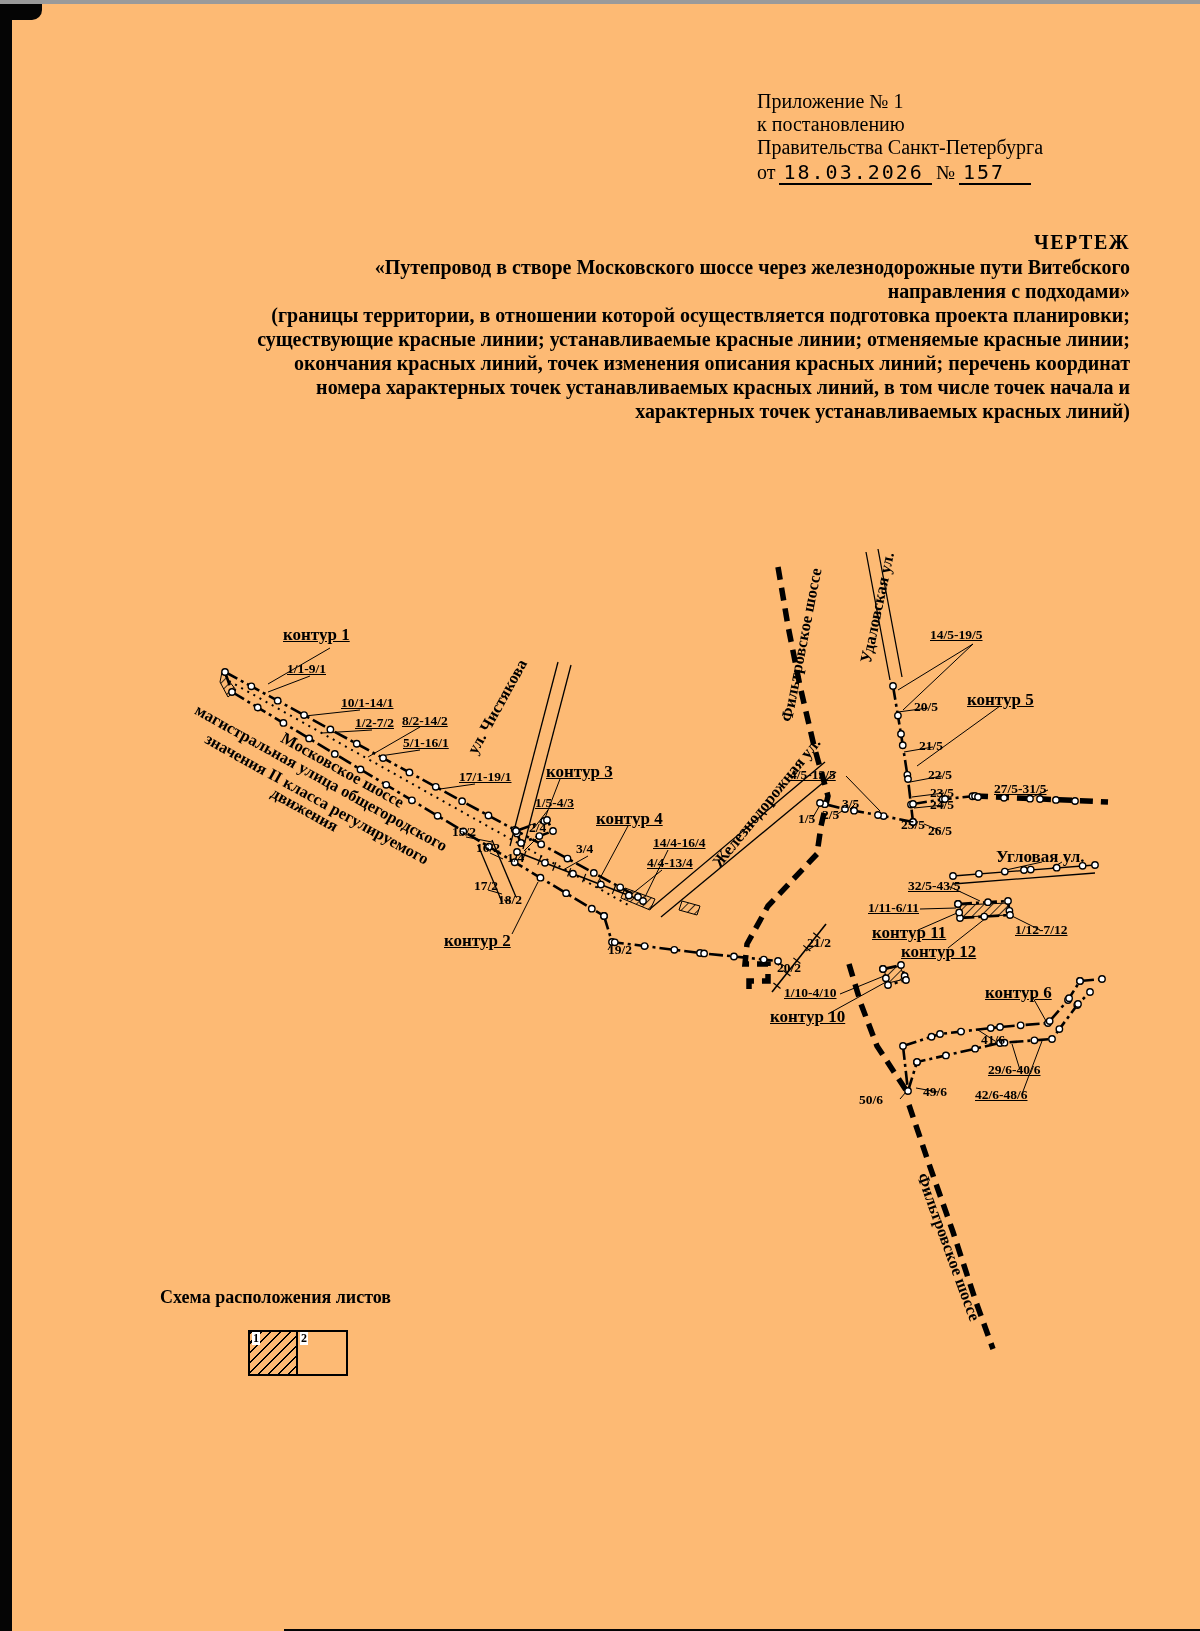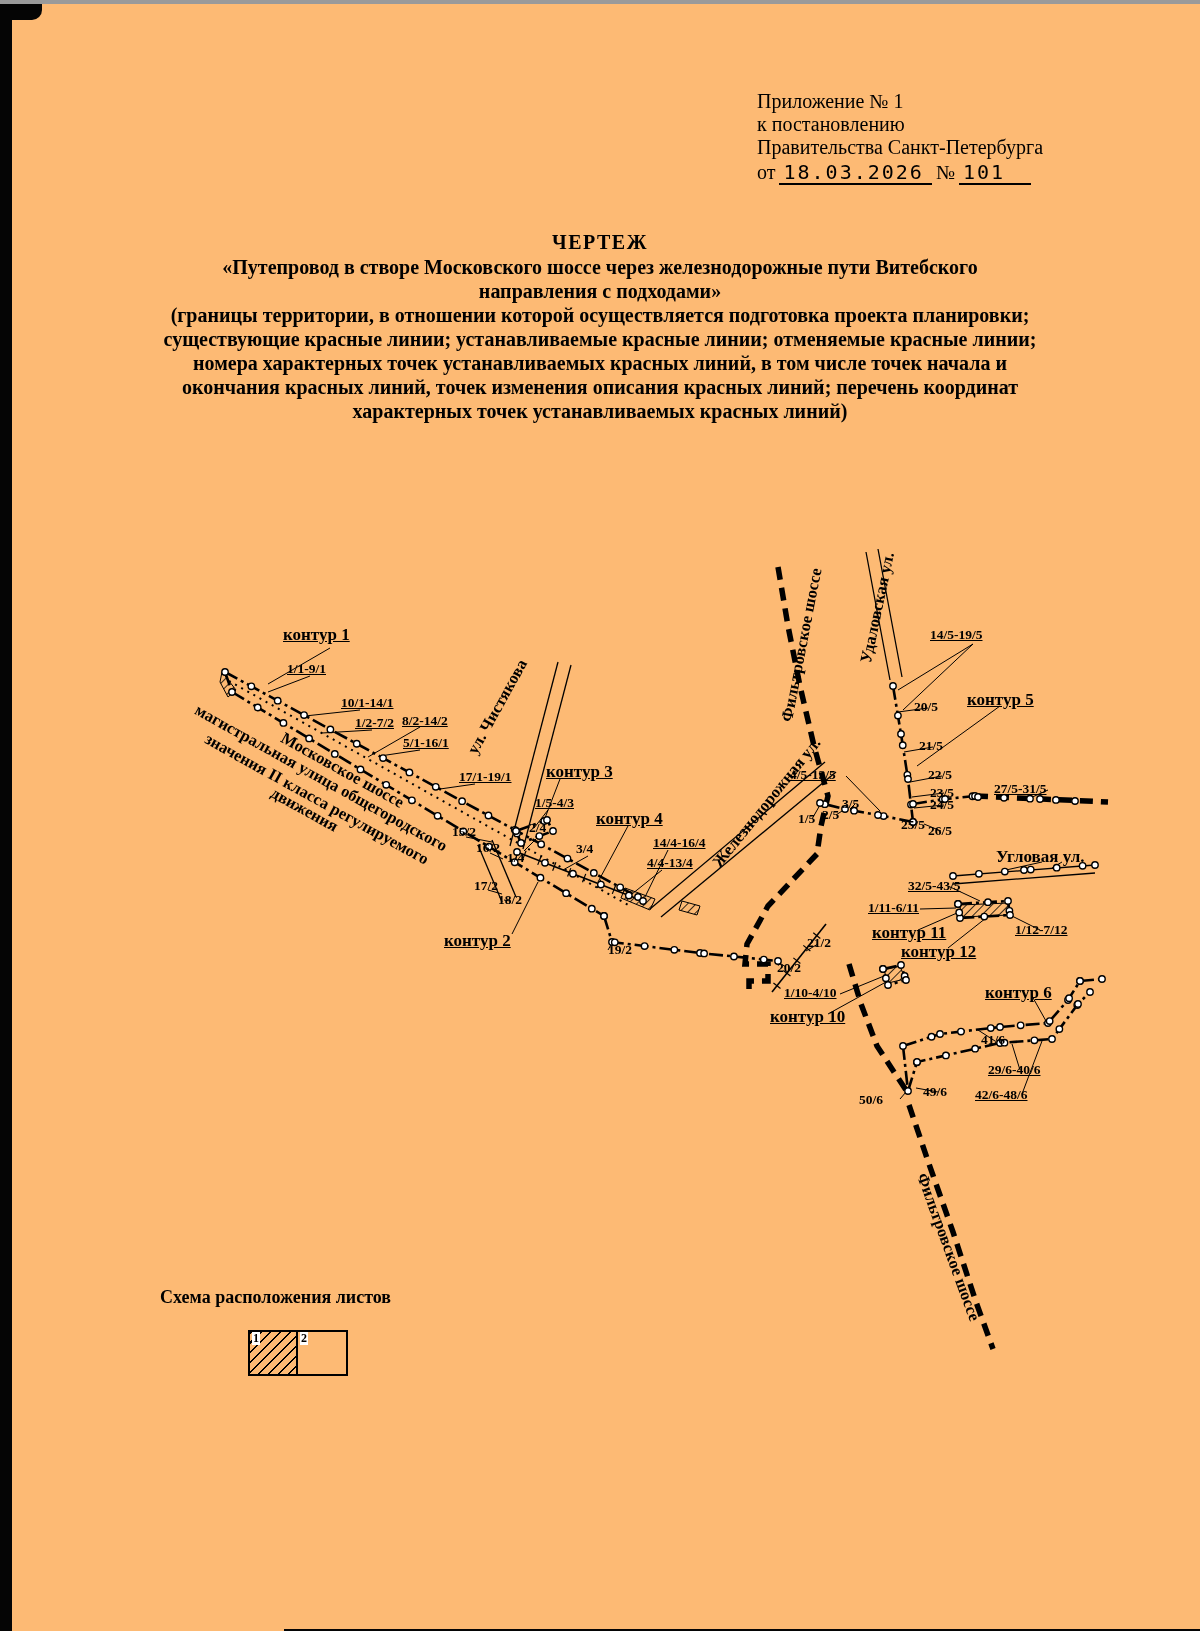--- a/index.html
+++ b/index.html
@@ -13,21 +13,21 @@
 
   
   .header{position:absolute;left:757px;top:86px;font-size:20px;line-height:22px;white-space:nowrap;}
   .h-line{margin-bottom:1px;}
   .h-date{margin-top:3px;}
   .fillin{display:inline-block;font-family:"DejaVu Sans Mono",monospace;font-size:20px;
           letter-spacing:2px;border-bottom:2px solid #000;padding:0 8px 0 4px;margin:0 4px;}
   .fillin.num{padding-right:26px;}
 
   
-  .title{position:absolute;left:70px;top:226px;width:1060px;text-align:center;
+  .title{position:absolute;left:70px;top:226px;width:1060px;text-align:right;
          font-weight:bold;font-size:20px;line-height:24px;}
   .t-head{letter-spacing:1.5px;margin-bottom:1px;}
 
   
   .drawing{position:absolute;left:0;top:0;width:1200px;height:1631px;}
   #geom{position:absolute;left:0;top:0;}
   #labels{position:absolute;left:0;top:0;width:1068px;height:1631px;pointer-events:none;}
   .dlabel{position:absolute;white-space:nowrap;font-weight:bold;transform-origin:left top;line-height:1;}
   .dlabel.point{font-size:13.5px;}
   .dlabel.u{text-decoration:underline;}
@@ -59,32 +59,32 @@
 
   <div class="scan-left"></div>
   <div class="scan-corner"></div>
   <div class="scan-bottom"></div>
 
   <div class="header">
     <div class="h-line">Приложение № 1</div>
     <div class="h-line">к постановлению</div>
     <div class="h-line">Правительства Санкт-Петербурга</div>
     <div class="h-line h-date">
-      <span>от</span><span class="fillin">18.03.2026</span><span>№</span><span class="fillin num">101</span>
+      <span>от</span><span class="fillin">18.03.2026</span><span>№</span><span class="fillin num">157</span>
     </div>
   </div>
 
   <div class="title">
     <div class="t-head">ЧЕРТЕЖ</div>
     <div class="t-line">«Путепровод в створе Московского шоссе через железнодорожные пути Витебского</div>
     <div class="t-line">направления с подходами»</div>
     <div class="t-line">(границы территории, в отношении которой осуществляется подготовка проекта планировки;</div>
     <div class="t-line">существующие красные линии; устанавливаемые красные линии; отменяемые красные линии;</div>
+    <div class="t-line">окончания красных линий, точек изменения описания красных линий; перечень координат</div>
     <div class="t-line">номера характерных точек устанавливаемых красных линий, в том числе точек начала и</div>
-    <div class="t-line">окончания красных линий, точек изменения описания красных линий; перечень координат</div>
     <div class="t-line">характерных точек устанавливаемых красных линий)</div>
   </div>
 
   <div class="drawing">
     <svg id="geom" width="1200" height="1631" viewBox="0 0 1200 1631">
       <defs>
         <pattern id="hatch" width="6" height="6" patternUnits="userSpaceOnUse" patternTransform="rotate(45)">
           <line x1="0" y1="0" x2="0" y2="6" stroke="#000" stroke-width="1.6"></line>
         </pattern>
       </defs>

